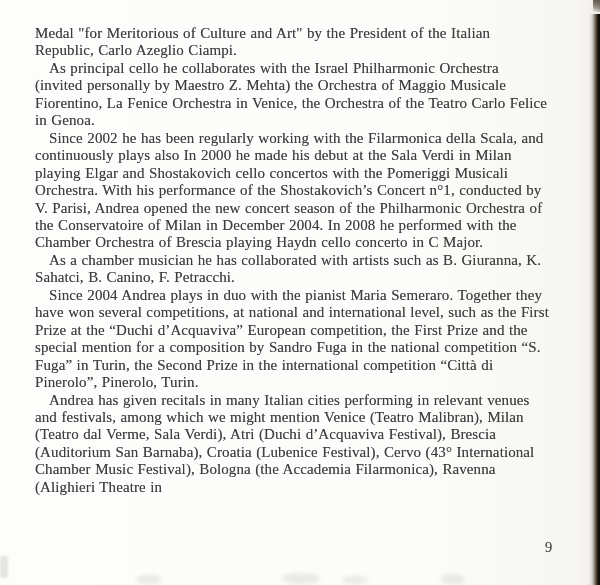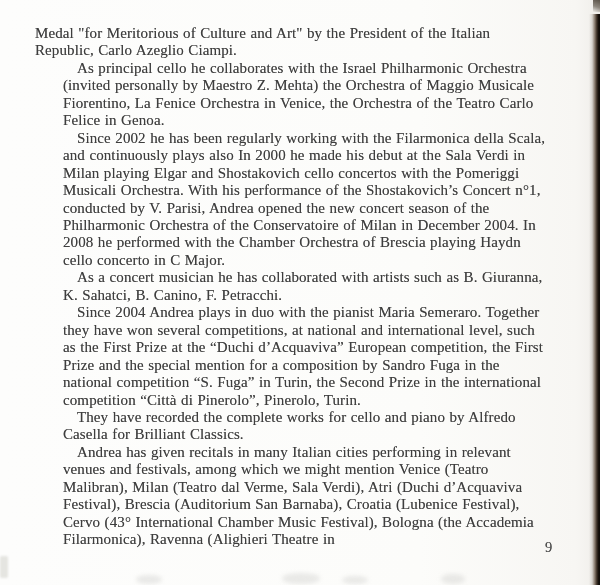--- a/index.html
+++ b/index.html
@@ -24,21 +24,21 @@
     width:514px;
     font-size:15px;
     line-height:17.45px;
     color:var(--ink);
     text-align:left;
     letter-spacing:0.1px;
     word-spacing:0.6px;
     text-shadow:0 0 0.5px rgba(62,62,62,0.55);
   }
   .text-block p{margin:0;}
-  .text-block p.indent{text-indent:14px;margin-left:28px;}
+  .text-block p.indent{text-indent:14px;}
   .page-number{
     position:absolute;
     left:545px;top:539px;
     font-size:14.5px;
     color:#4a4a4a;
     text-shadow:0 0 0.5px rgba(70,70,70,0.5);
   }
   .edge-shadow{
     position:absolute;
     top:14px;right:0;
@@ -69,23 +69,22 @@
   }
 </style>
 </head>
 <body>
 
 <div class="page">
   <div class="text-block">
     <p>Medal "for Meritorious of Culture and Art" by the President of the Italian Republic, Carlo Azeglio Ciampi.</p>
     <p class="indent">As principal cello he collaborates with the Israel Philharmonic Orchestra (invited personally by Maestro Z. Mehta) the Orchestra of Maggio Musicale Fiorentino, La Fenice Orchestra in Venice, the Orchestra of the Teatro Carlo Felice in Genoa.</p>
     <p class="indent">Since 2002 he has been regularly working with the Filarmonica della Scala, and continuously plays also In 2000 he made his debut at the Sala Verdi in Milan playing Elgar and Shostakovich cello concertos with the Pomeriggi Musicali Orchestra. With his performance of the Shostakovich’s Concert n°1, conducted by V. Parisi, Andrea opened the new concert season of the Philharmonic Orchestra of the Conservatoire of Milan in December 2004. In 2008 he performed with the Chamber Orchestra of Brescia playing Haydn cello concerto in C Major.</p>
-    <p class="indent">As a concert musician he has collaborated with artists such as B. Giuranna, K. Sahatci, B. Canino, F. Petracchi.</p>
+    <p class="indent">As a chamber musician he has collaborated with artists such as B. Giuranna, K. Sahatci, B. Canino, F. Petracchi.</p>
     <p class="indent">Since 2004 Andrea plays in duo with the pianist Maria Semeraro. Together they have won several competitions, at national and international level, such as the First Prize at the “Duchi d’Acquaviva” European competition, the First Prize and the special mention for a composition by Sandro Fuga in the national competition “S. Fuga” in Turin, the Second Prize in the international competition “Città di Pinerolo”, Pinerolo, Turin.</p>
-    <p class="indent">They have recorded the complete works for cello and piano by Alfredo Casella for Brilliant Classics.</p>
     <p class="indent">Andrea has given recitals in many Italian cities performing in relevant venues and festivals, among which we might mention Venice (Teatro Malibran), Milan (Teatro dal Verme, Sala Verdi), Atri (Duchi d’Acquaviva Festival), Brescia (Auditorium San Barnaba), Croatia (Lubenice Festival), Cervo (43° International Chamber Music Festival), Bologna (the Accademia Filarmonica), Ravenna (Alighieri Theatre in</p>
   </div>
 
   <div class="page-number">9</div>
 
   <div class="edge-shadow"></div>
   <div class="corner-mark"></div>
 
   <div class="smudge s1"></div>
   <div class="smudge s2"></div>

